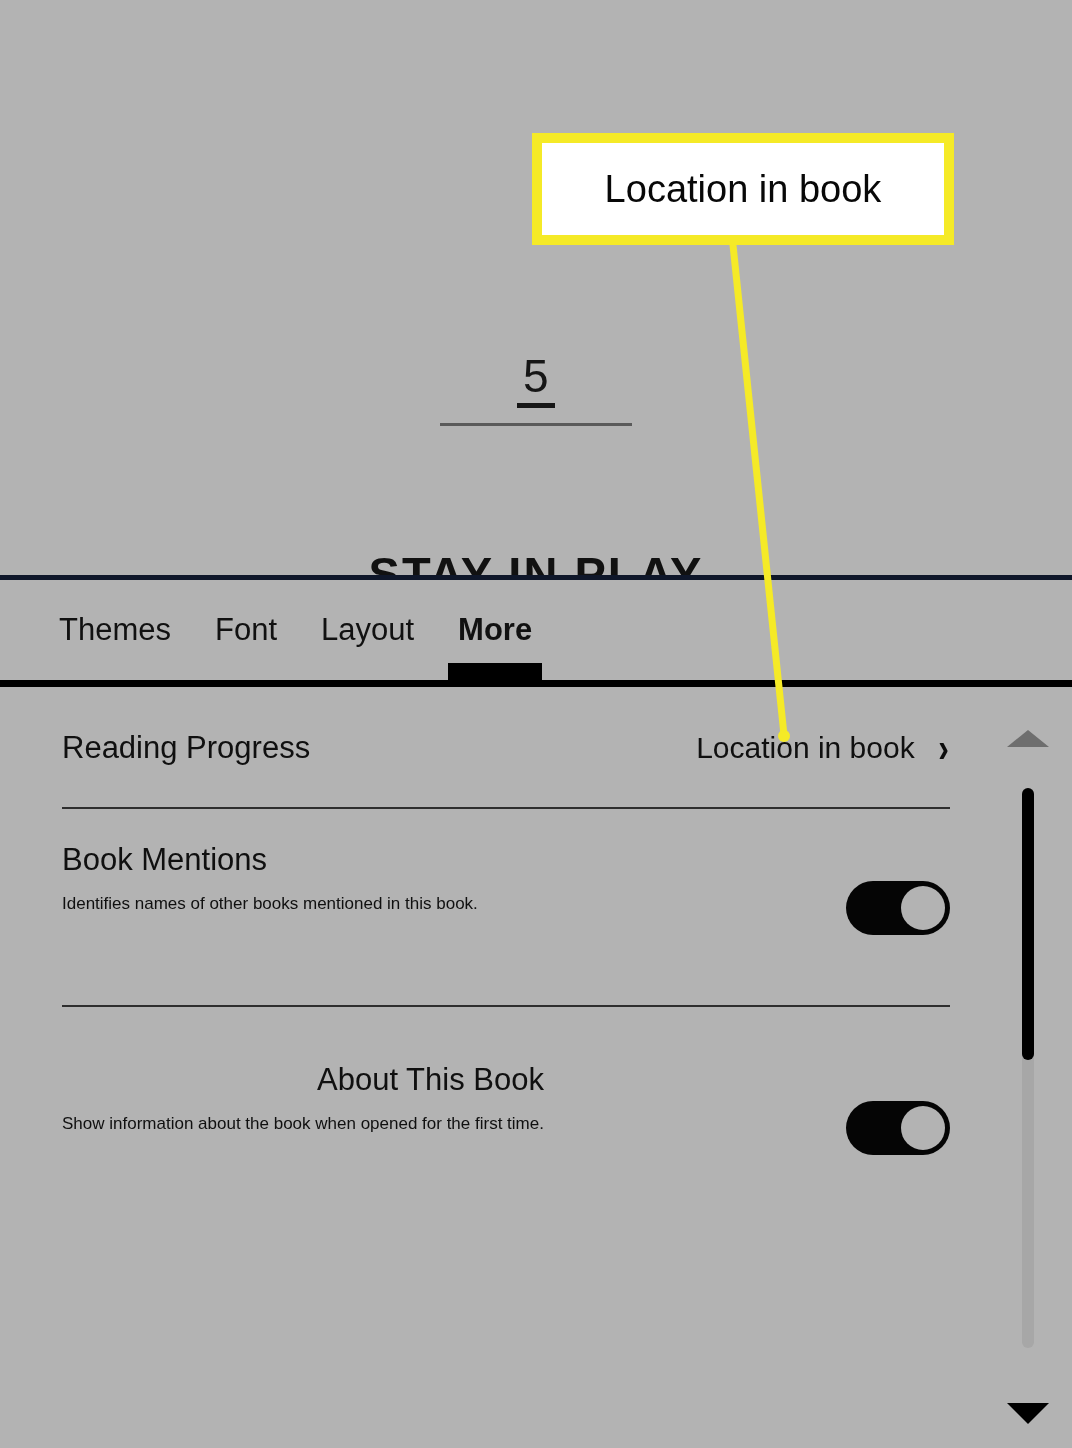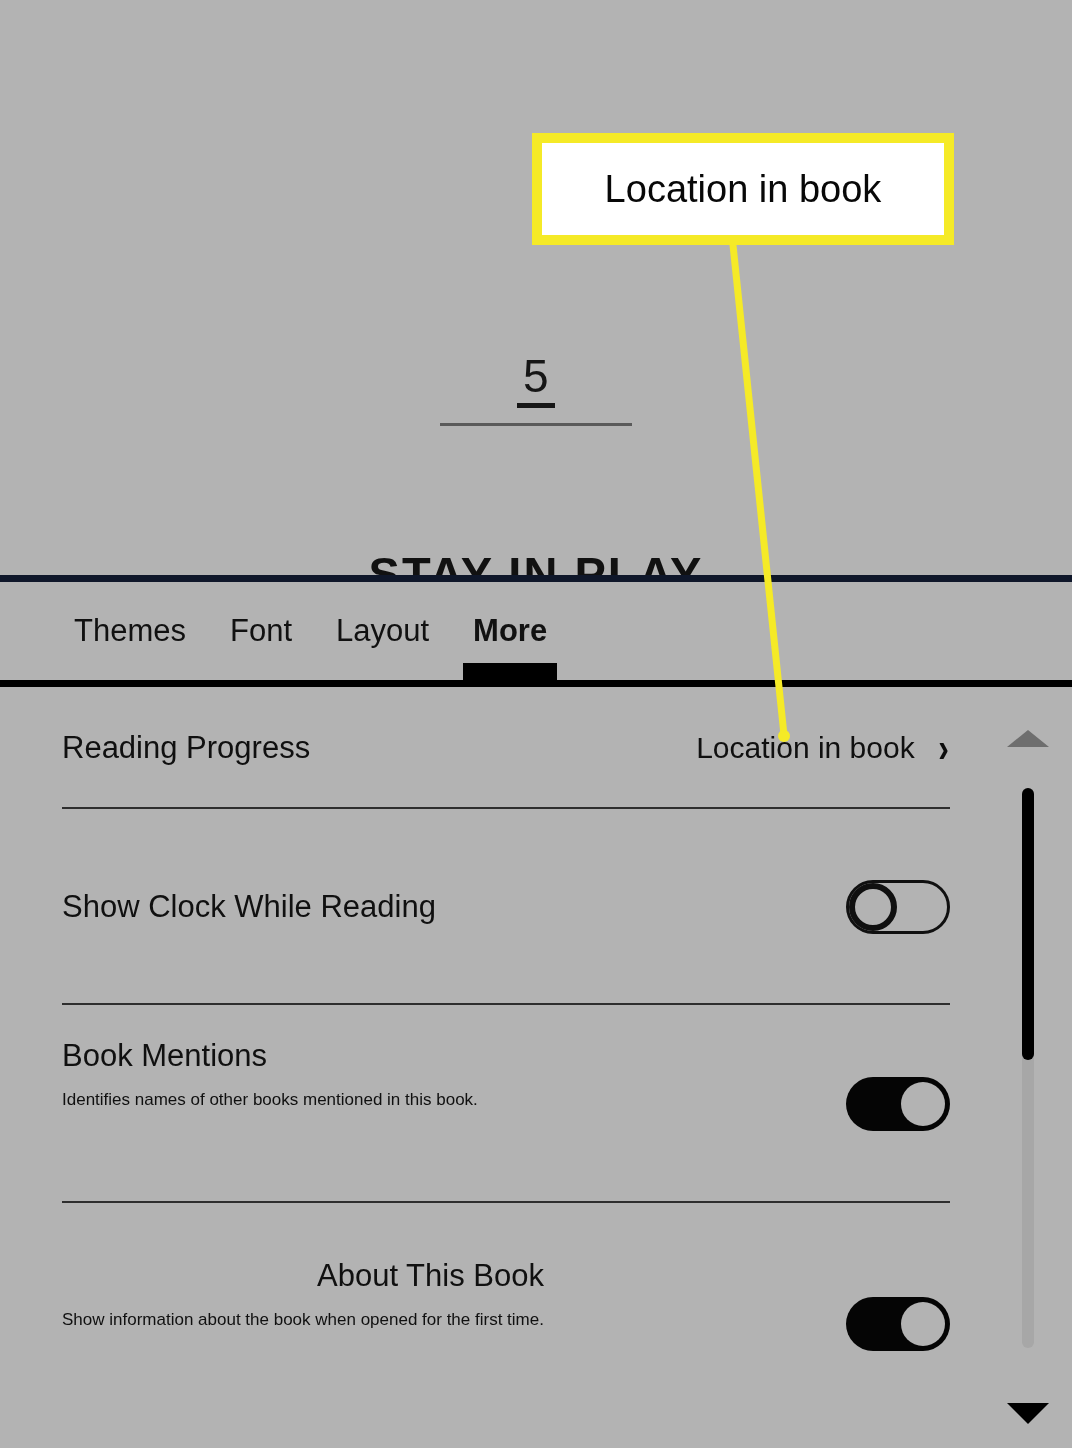--- a/index.html
+++ b/index.html
@@ -70,26 +70,26 @@
     position: absolute;
     left: 0;
     top: 575px;
     width: 1072px;
     height: 873px;
     background: #b3b3b3;
   }
   #tab-bar {
     position: relative;
     height: 112px;
-    border-top: 7px solid #0f172a;
+    border-top: 5px solid #0f172a;
     border-bottom: 7px solid #000000;
     box-sizing: border-box;
     display: flex;
     align-items: center;
-    padding-left: 52px;
+    padding-left: 37px;
   }
   .tab-item {
     position: relative;
     height: 100%;
     display: flex;
     align-items: center;
     padding: 0 22px;
     font-size: 31px;
     color: #111111;
     cursor: pointer;
@@ -318,31 +318,20 @@
       <div class="setting-text">
         <div class="setting-title">Reading Progress</div>
       </div>
       <div class="setting-control">
         <span class="setting-value">Location in book</span>
         <span class="chevron-right">›</span>
       </div>
       <div class="setting-divider" style="top:120px;"></div>
     </div>
 
-    <div class="setting-row" style="height:196px; align-items:center;">
-      <div class="setting-text">
-        <div class="setting-title">Show Clock While Reading</div>
-      </div>
-      <div class="setting-control">
-        <div class="toggle off">
-          <span class="knob"></span>
-        </div>
-      </div>
-      <div class="setting-divider" style="top:194px;"></div>
-    </div>
 
     <div class="setting-row" style="height:220px; padding-top:32px;">
       <div class="setting-text">
         <div class="setting-title">Book Mentions</div>
         <div class="setting-desc">Identifies names of other books mentioned in this book.</div>
       </div>
       <div class="setting-control" style="padding-top:40px;">
         <div class="toggle on">
           <span class="knob"></span>
         </div>

